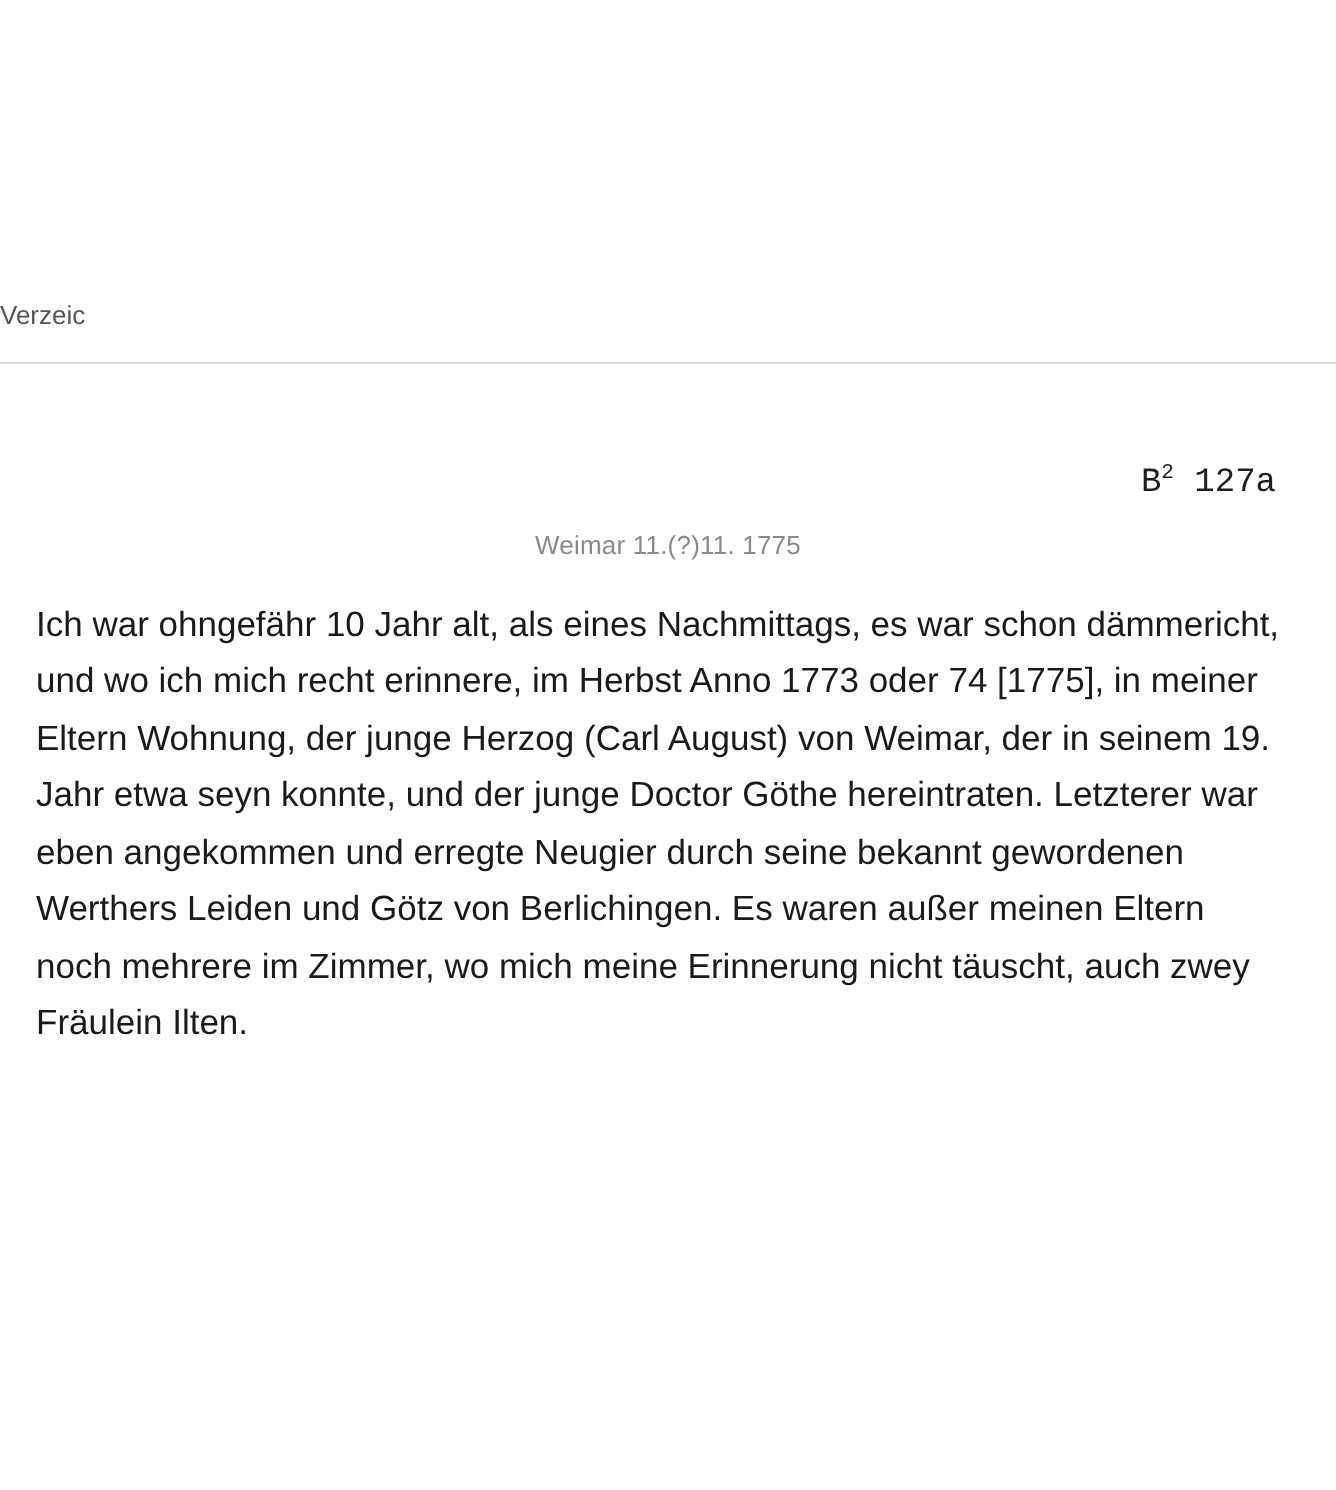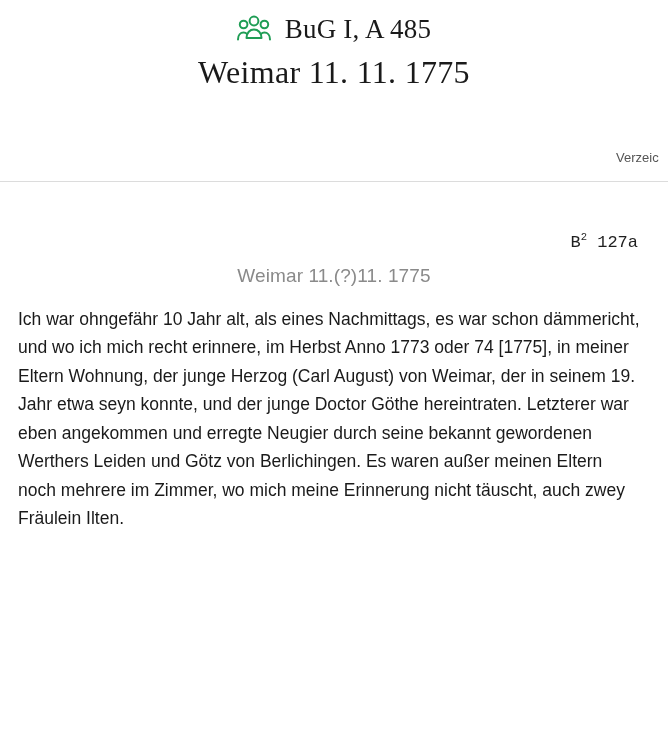--- a/index.html
+++ b/index.html
@@ -59,21 +59,20 @@
   
   .toolbar {
     position: absolute;
     top: 150px;
     left: 0;
     right: 0;
     height: 32px;
     border-bottom: 1px solid #dcdcdc;
     display: flex;
     align-items: flex-start;
-    justify-content: flex-end;
     padding-right: 0px;
     box-sizing: border-box;
   }
   .toolbar-link {
     font-size: 13px;
     color: #555555;
     padding-right: 0px;
     white-space: nowrap;
     overflow: hidden;
     width: 52px;
@@ -109,56 +108,40 @@
     font-family: Liberation Mono, monospace;
     padding-right: 12px;
   }
   .shelfmark sup {
     font-size: 0.62em;
     vertical-align: super;
   }
   .date-line {
     text-align: center;
     margin-top: 13px;
-    font-size: 19px;
+    font-size: 13px;
     color: #8a8a8a;
     font-family: "Liberation Sans", sans-serif;
     letter-spacing: 0.1px;
   }
   .doc-text {
     margin-top: 18px;
     font-family: Liberation Sans, sans-serif;
     font-size: 17.5px;
     line-height: 1.63;
     color: #1a1a1a;
     text-align: left;
     padding-right: 6px;
   }
 </style>
 </head>
 <body>
 
 <div class="page">
 
-  <div class="header">
-    <div class="header-line1">
-      <span class="people-icon">
-        <svg viewBox="0 0 34 30" width="34" height="30" aria-hidden="true">
-          <circle cx="17" cy="7" r="4.4" fill="none" stroke="#1f9d55" stroke-width="2"></circle>
-          <circle cx="6.6" cy="10.5" r="3.8" fill="none" stroke="#1f9d55" stroke-width="2"></circle>
-          <circle cx="27.4" cy="10.5" r="3.8" fill="none" stroke="#1f9d55" stroke-width="2"></circle>
-          <path d="M9.5 24 C9.5 18.6 13 15.6 17 15.6 C21 15.6 24.5 18.6 24.5 24 Z" fill="none" stroke="#1f9d55" stroke-width="2" stroke-linejoin="round"></path>
-          <path d="M1 25.5 C1 21.2 3.5 18.6 6.6 18.6 C8 18.6 9.2 19.1 10.1 19.9" fill="none" stroke="#1f9d55" stroke-width="2" stroke-linecap="round"></path>
-          <path d="M33 25.5 C33 21.2 30.5 18.6 27.4 18.6 C26 18.6 24.8 19.1 23.9 19.9" fill="none" stroke="#1f9d55" stroke-width="2" stroke-linecap="round"></path>
-        </svg>
-      </span>
-      <span class="sig-title">BuG I, A 485</span>
-    </div>
-    <div class="doc-date">Weimar 11. 11. 1775</div>
-  </div>
 
   <div class="toolbar">
     <div class="toolbar-link">Verzeic</div>
   </div>
 
   <div class="content">
 
 
     <div class="shelfmark">
       <span>B</span><sup>2</sup><span> 127a</span>

